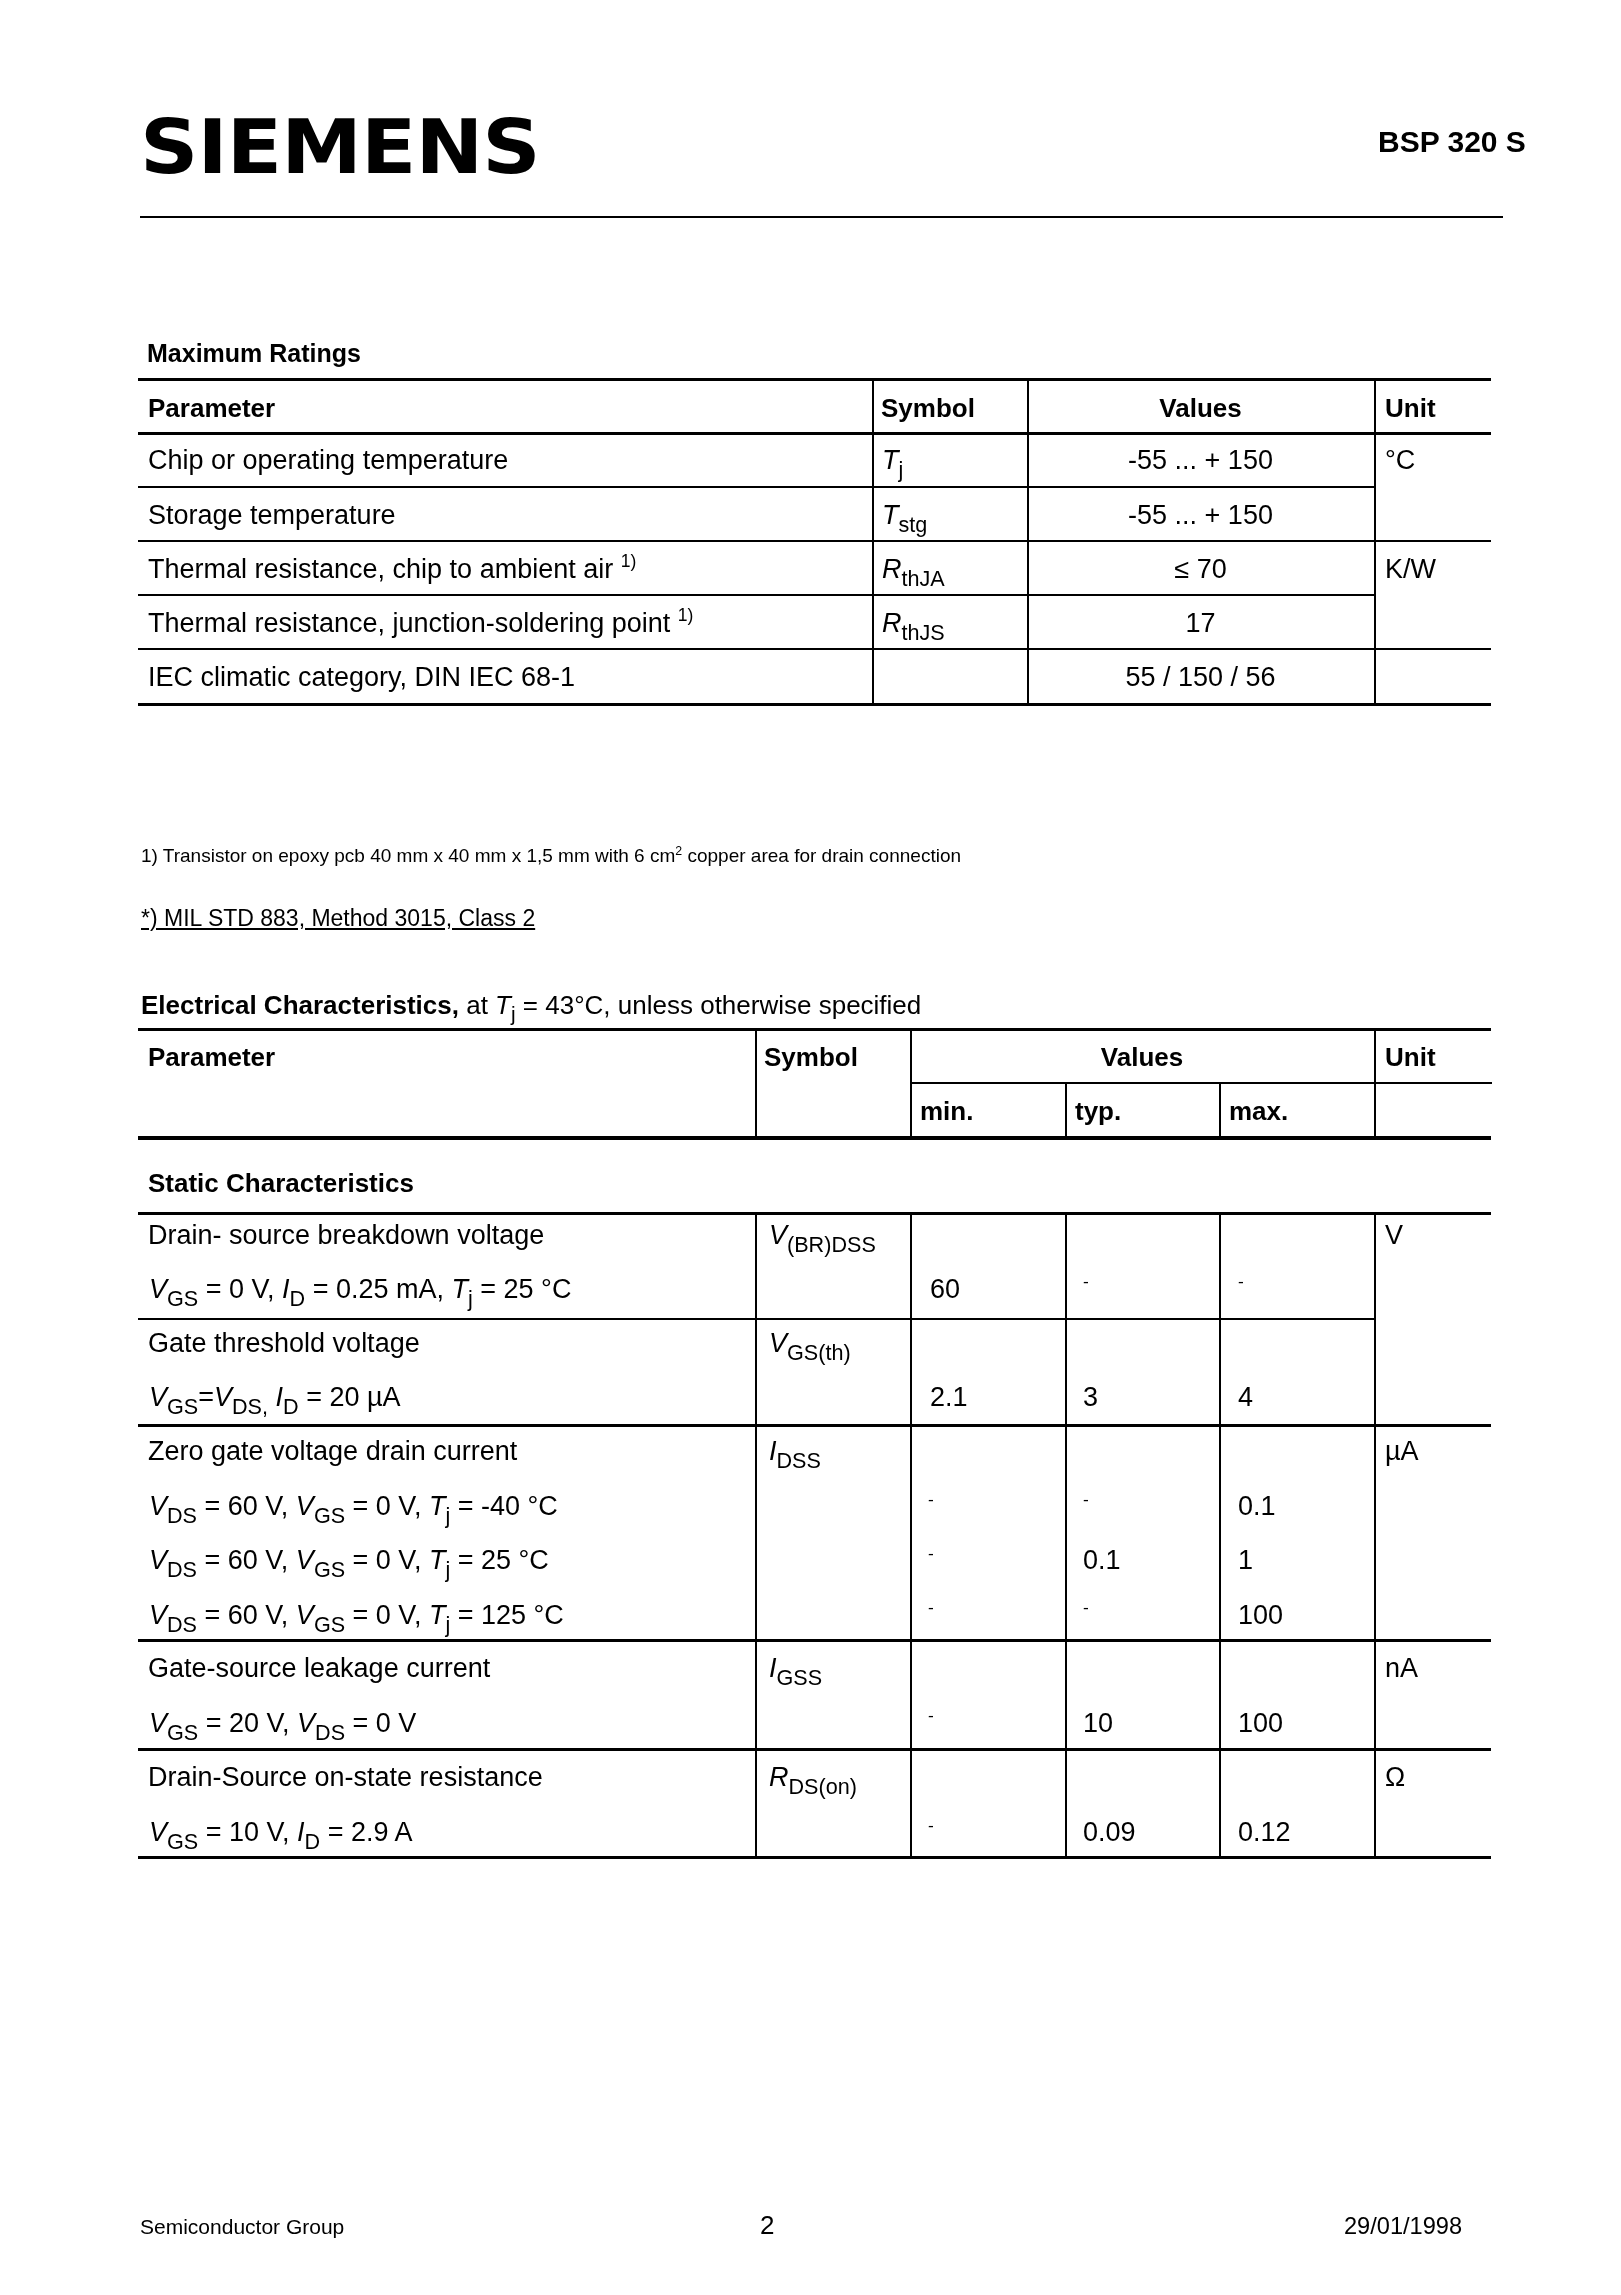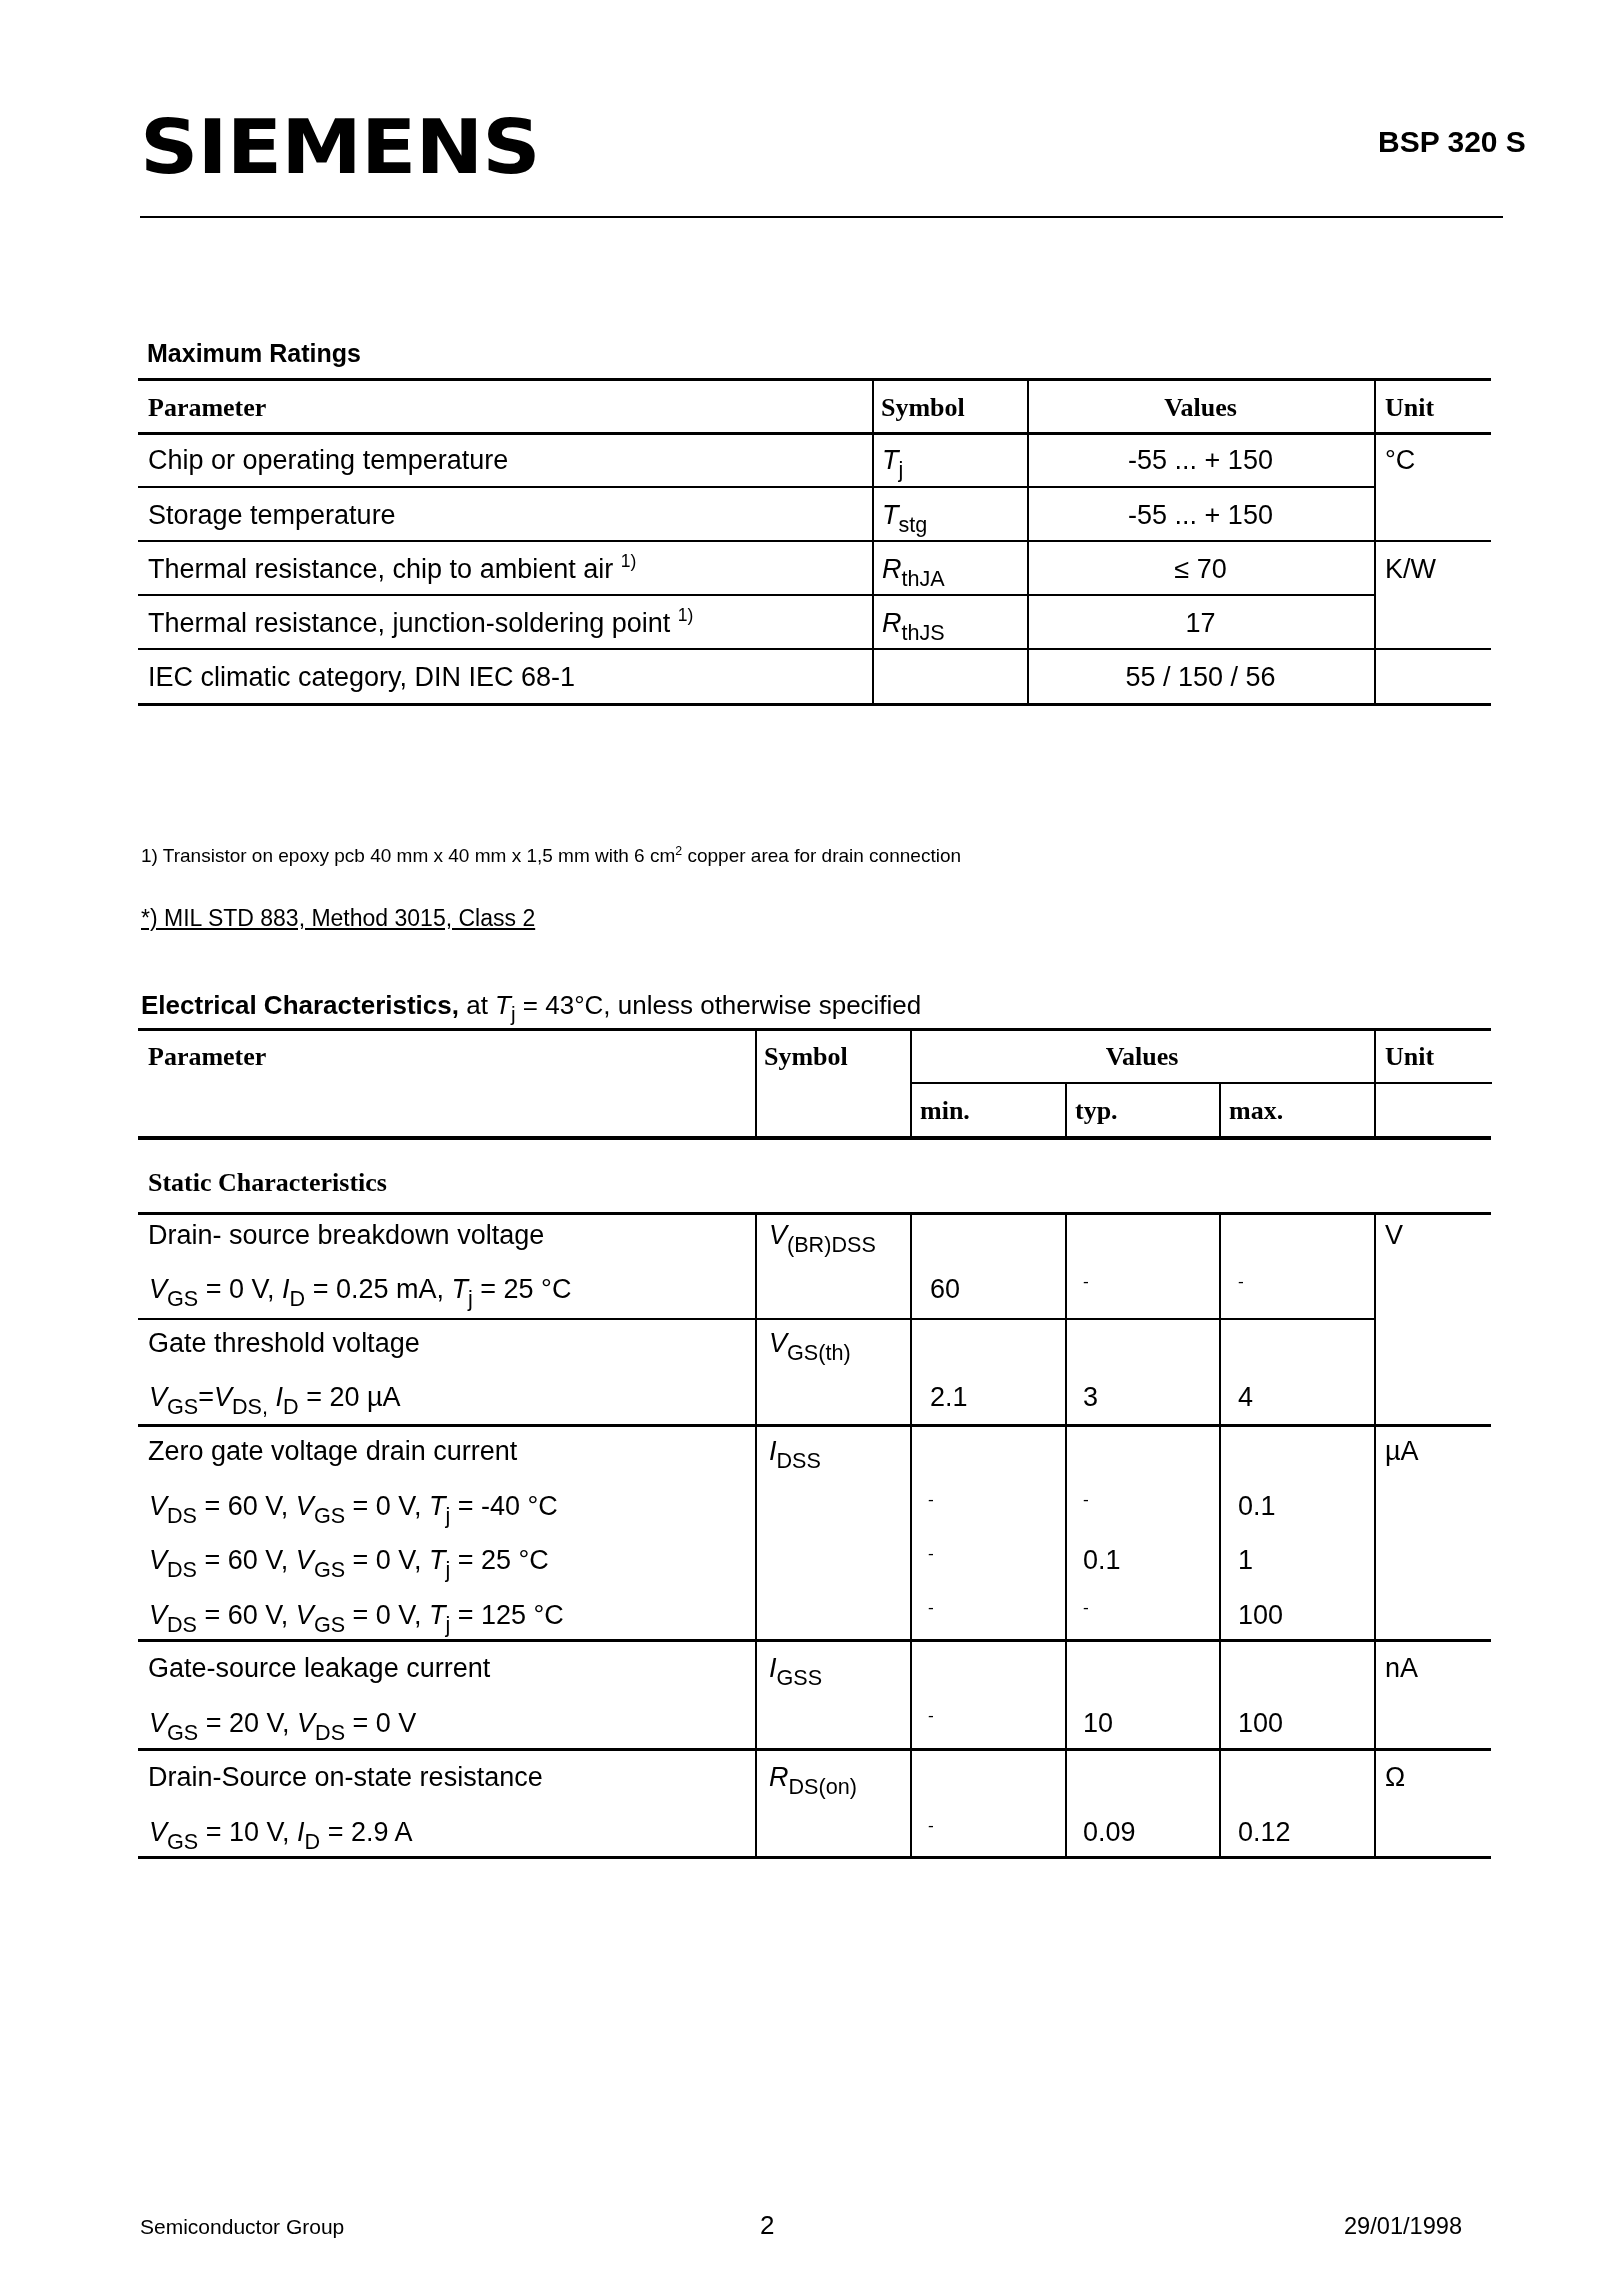--- a/index.html
+++ b/index.html
@@ -5,21 +5,21 @@
   html, body { margin:0; padding:0; background:#ffffff; }
   body { width:1622px; height:2295px; position:relative; overflow:hidden;
          font-family:"Liberation Sans", sans-serif; color:#000; }
   .abs { position:absolute; white-space:nowrap; }
   .hl { position:absolute; background:#000; }
   .vl { position:absolute; background:#000; width:1.6px; }
   .logo { font-family:"DejaVu Sans", sans-serif; font-weight:bold; font-size:75px;
           letter-spacing:-0.8px; transform:scaleX(1.08); transform-origin:left top; line-height:1; }
   .partno { font-weight:bold; font-size:30px; line-height:1; }
   .sec-title { font-weight:bold; font-size:25px; line-height:1; }
-  .th { font-weight:bold; font-size:26px; line-height:1;font-family:Liberation Serif, serif; }
+  .th { font-weight:bold; font-size:26px; line-height:1; }
   .td { font-size:27px; line-height:1; }
   .fn1 { font-size:19px; line-height:1;text-align:center; }
   .fn2 { font-size:23px; line-height:1; }
   .foot { font-size:21px; line-height:1; }
   .pnum { font-size:26px; line-height:1; }
   sub { font-size:0.8em; vertical-align:-0.35em; line-height:0; }
   sup { font-size:0.65em; vertical-align:0.6em; line-height:0; }
   i { font-style:italic; }
   .center { text-align:center; }
 </style>

